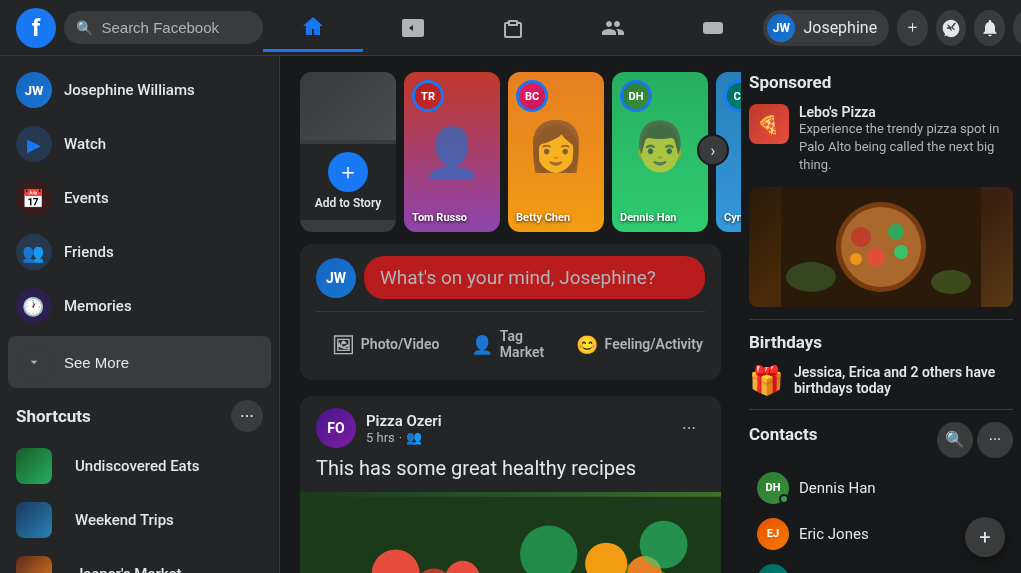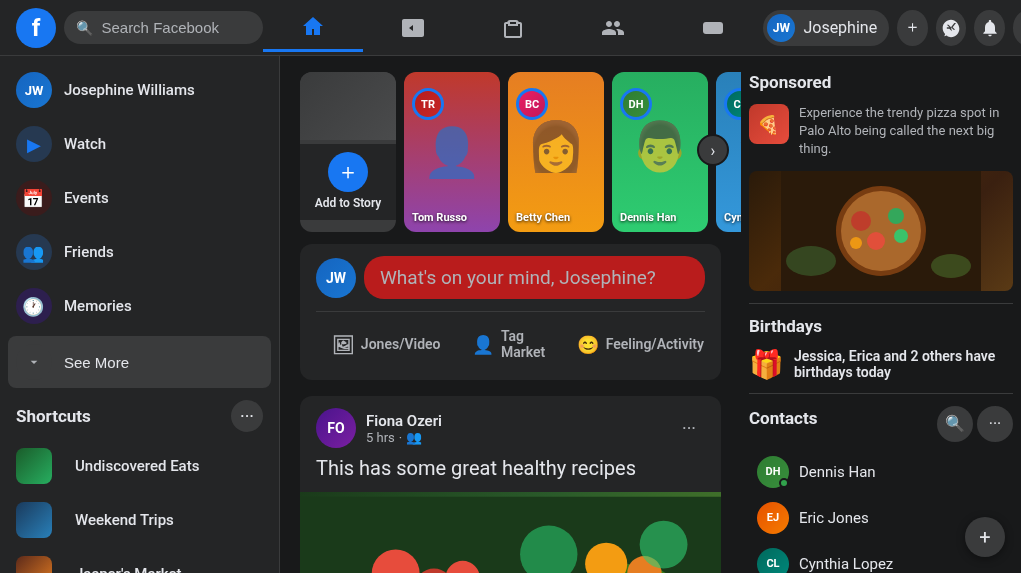--- a/index.html
+++ b/index.html
@@ -318,21 +318,21 @@
     }
     .story-person-card {
       position: relative;
     }
     .story-bg-1 { background: linear-gradient(180deg, #c0392b 0%, #8e44ad 100%); }
     .story-bg-2 { background: linear-gradient(180deg, #e67e22 0%, #f39c12 100%); }
     .story-bg-3 { background: linear-gradient(180deg, #27ae60 0%, #2ecc71 100%); }
     .story-bg-4 { background: linear-gradient(180deg, #2980b9 0%, #3498db 100%); }
     .story-avatar {
       position: absolute;
-      top: 16px;
+      top: 8px;
       left: 8px;
       width: 32px;
       height: 32px;
       border-radius: 50%;
       border: 3px solid #1877f2;
       background: #555;
       display: flex;
       align-items: center;
       justify-content: center;
       font-size: 11px;
@@ -796,39 +796,39 @@
 
     <div class="post-box">
       <div class="post-box-top">
         <div class="post-user-avatar av-blue">JW</div>
         <div class="post-input">What's on your mind, Josephine?</div>
       </div>
       <div class="post-box-divider"></div>
       <div class="post-actions">
         <div class="post-action-btn">
           <span class="post-action-icon">🖼</span>
-          <span>Jones/Video</span>
+          <span>Photo/Video</span>
         </div>
         <div class="post-action-btn">
           <span class="post-action-icon">👤</span>
           <span>Tag Market</span>
         </div>
         <div class="post-action-btn">
           <span class="post-action-icon">😊</span>
           <span>Feeling/Activity</span>
         </div>
       </div>
     </div>
 
     <div class="feed-post">
       <div class="post-header">
         <div class="post-header-left">
           <div class="post-user-avatar av-purple">FO</div>
           <div>
-            <div class="post-user-name">Fiona Ozeri</div>
+            <div class="post-user-name">Pizza Ozeri</div>
             <div class="post-meta">
               <span>5 hrs</span>
               <span> · </span>
               <span>👥</span>
             </div>
           </div>
         </div>
         <div class="post-more-btn">···</div>
       </div>
       <div class="post-text">This has some great healthy recipes</div>
@@ -859,20 +859,21 @@
     </div>
 
   </main>
 
   <aside class="right-sidebar">
     <div class="sidebar-section-title">Sponsored</div>
 
     <div class="sponsored-item">
       <div class="sponsored-logo">🍕</div>
       <div>
+        <div class="sponsored-info-name">Lebo's Pizza</div>
         <div class="sponsored-info-desc">Experience the trendy pizza spot in Palo Alto being called the next big thing.</div>
       </div>
     </div>
 
     <div class="sponsored-image">
       <svg width="200" height="120" viewBox="0 0 200 120" xmlns="http://www.w3.org/2000/svg">
         <rect width="200" height="120" fill="#2a1a0a"></rect>
         <circle cx="100" cy="60" r="45" fill="#8B4513" opacity="0.8"></circle>
         <circle cx="100" cy="60" r="40" fill="#cd853f" opacity="0.6"></circle>
         <circle cx="80" cy="50" r="10" fill="#c0392b" opacity="0.9"></circle>

